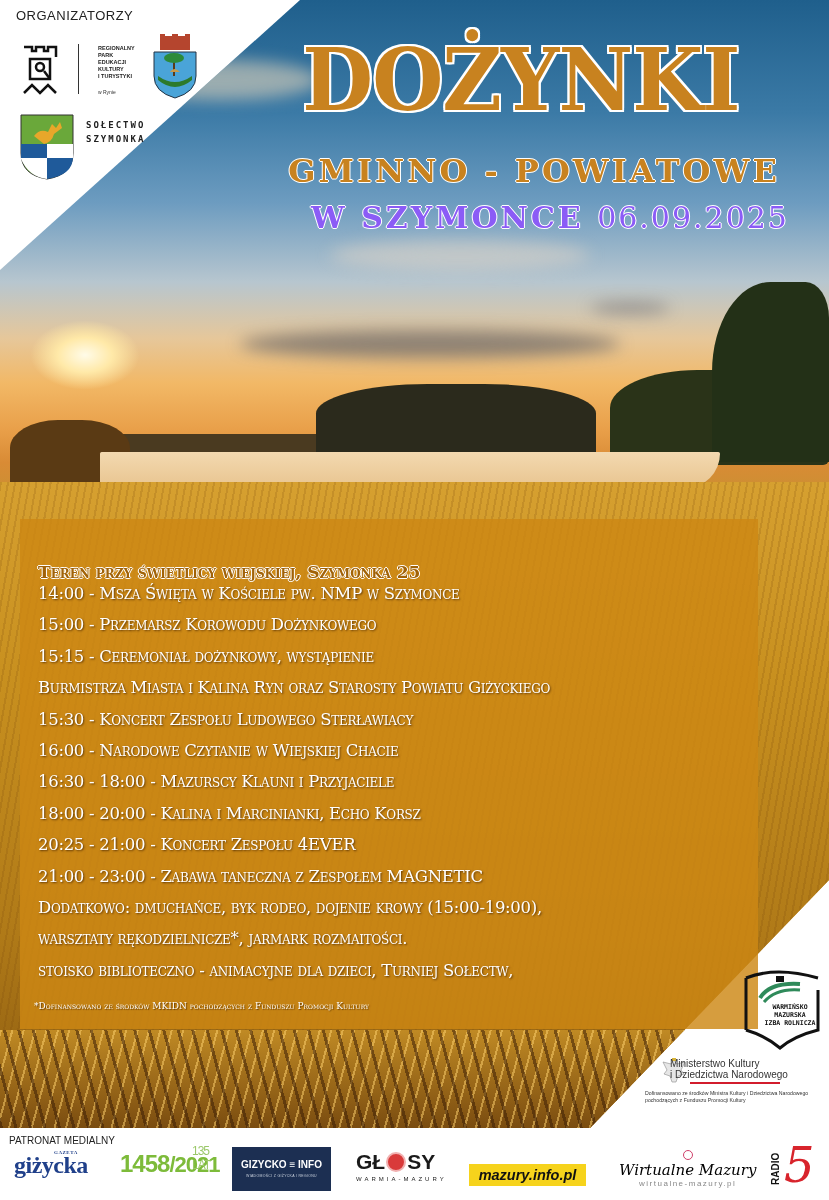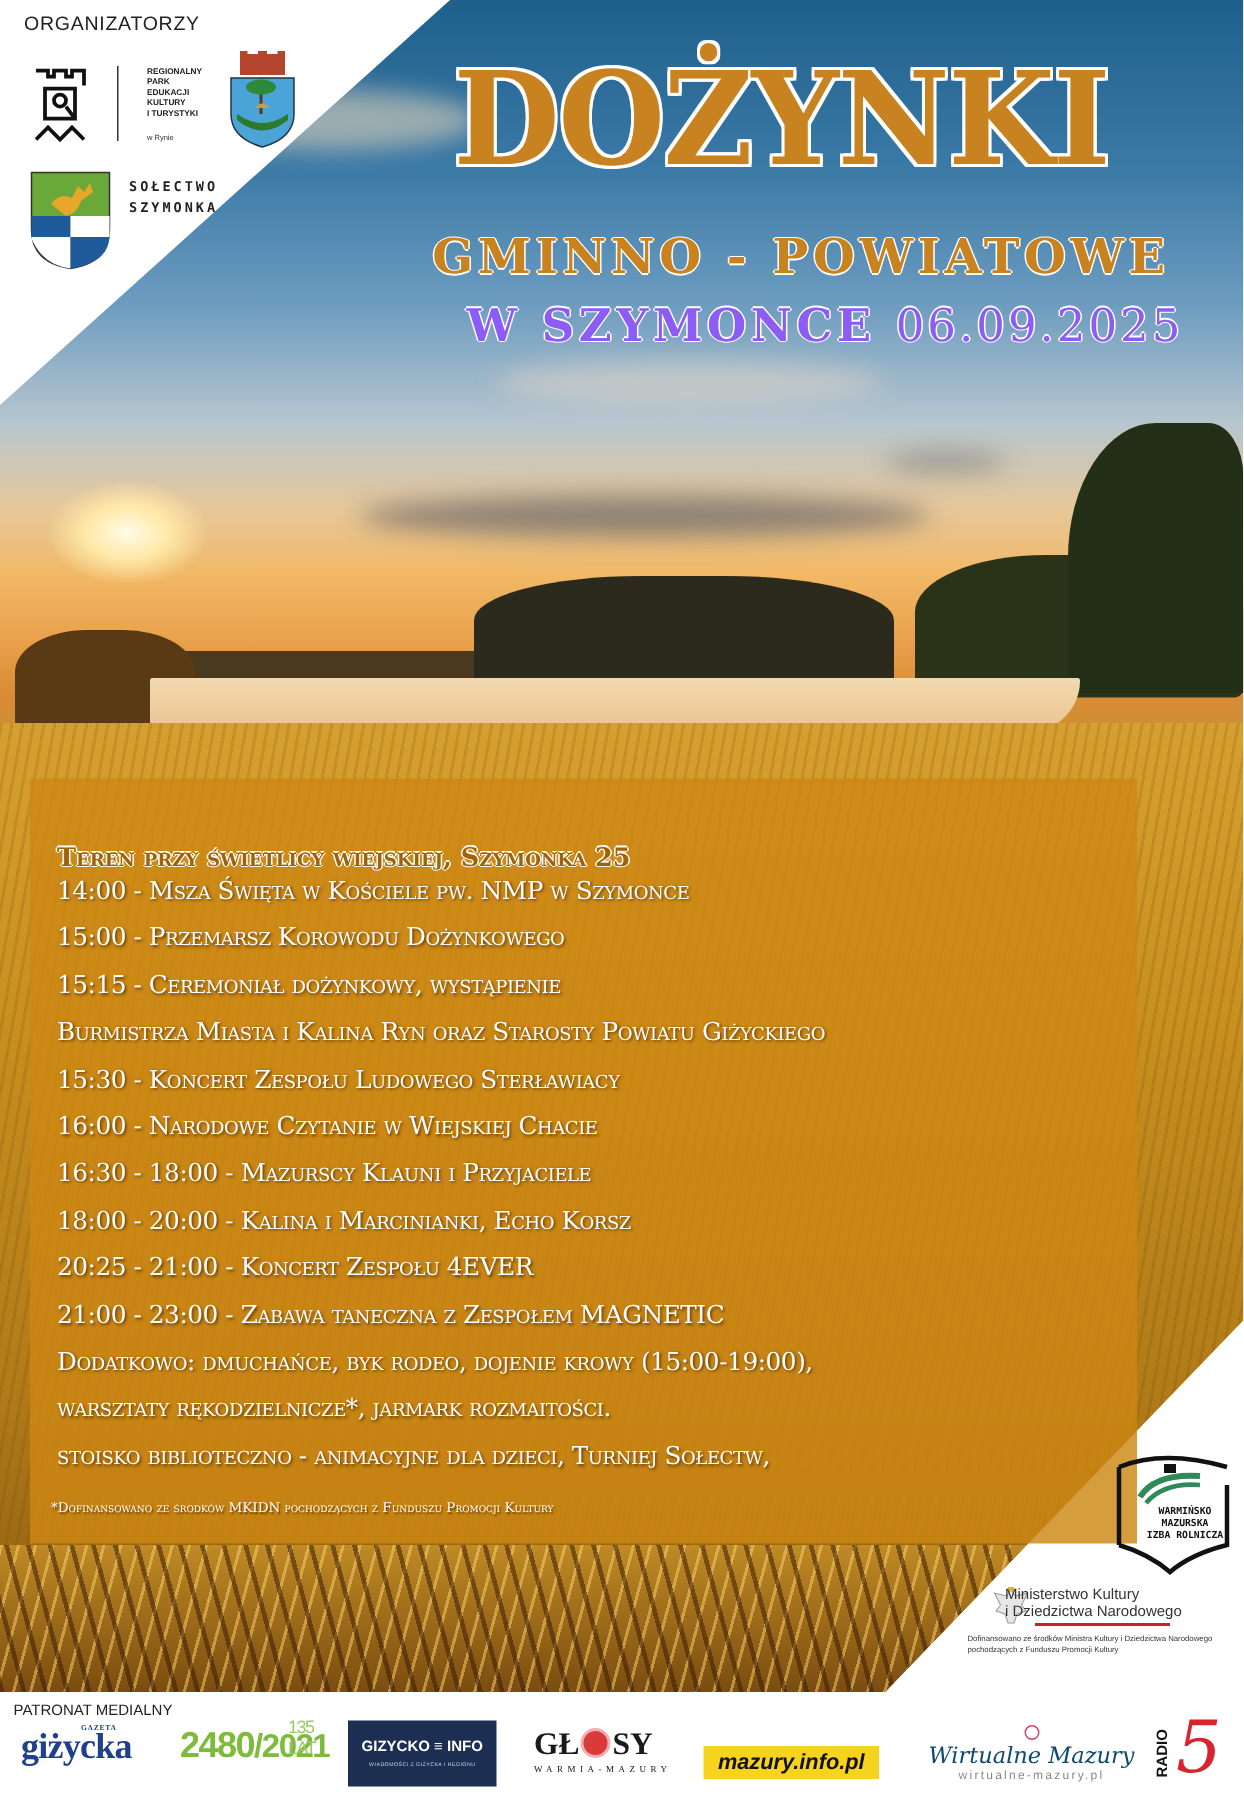--- a/index.html
+++ b/index.html
@@ -138,30 +138,30 @@
   .m-gizycka { left: 14px; top: 1152px; font-family: Liberation Serif, serif; font-weight: bold; font-size: 24px; color: #20408a; letter-spacing: -0.5px; }
   .m-gizycka small { position: absolute; left: 40px; top: -2px; font-size: 5px; letter-spacing: 0.5px; }
   .m-1886 { left: 120px; top: 1150px; font-family: "Liberation Sans", sans-serif; font-weight: bold; font-size: 24px; color: #7dbb3a; letter-spacing: -1px; }
   .m-1886 .yr2 { font-size: 22px; }
   .m-1886 .lat { position: absolute; left: 72px; top: -6px; font-size: 12px; font-weight: normal; color: #9bc86a; }
   .m-gizyckoinfo {
     left: 232px; top: 1147px; width: 99px; height: 44px; background: #1c2f52; color: #fff; text-align: center;
     font-family: "Liberation Sans", sans-serif; font-weight: bold; font-size: 10px; padding-top: 12px;
   }
   .m-gizyckoinfo small { display: block; font-size: 3.5px; font-weight: normal; color: #c9d1dd; margin-top: 4px; letter-spacing: 0.3px; }
-  .m-glosy { left: 356px; top: 1150px; font-family: Liberation Serif, serif; font-weight: bold; font-size: 21px; color: #1a1a1a; }
+  .m-glosy { left: 356px; top: 1150px; font-family: Liberation Sans, sans-serif; font-weight: bold; font-size: 21px; color: #1a1a1a; }
   .m-glosy .mic { display: inline-block; width: 20px; height: 20px; border-radius: 50%; background: #d93a3a; vertical-align: -3px; margin: 0 1px; border: 2px solid #f1b0b0; }
   .m-glosy small { display: block; font-size: 6px; letter-spacing: 3px; font-weight: normal; margin-top: 2px; }
   .m-mazury {
     left: 469px; top: 1164px; width: 117px; height: 22px; background: #f6d31c; text-align: center;
     font-family: "Liberation Sans", sans-serif; font-style: italic; font-weight: bold; font-size: 14.5px; line-height: 22px; color: #111;
   }
   .m-wirtualne { left: 619px; top: 1150px; text-align: center; }
   .m-wirtualne .globe { display: block; margin: 0 auto 1px; width: 10px; height: 10px; border: 1.5px solid #d0406a; border-radius: 50%; }
-  .m-wirtualne .name { font-family: "DejaVu Serif", serif; font-style: italic; font-size: 15px; color: #0c4a6e; }
+  .m-wirtualne .name { font-family: "DejaVu Serif", serif; font-style: italic; font-size: 15px; color: #000000; }
   .m-wirtualne .url { font-family: "Liberation Sans", sans-serif; font-size: 8px; letter-spacing: 1.5px; color: #888; }
   .m-radio5 { left: 770px; top: 1143px; width: 56px; height: 48px; }
   .m-radio5 .radio {
     position: absolute; left: 0; top: 12px; transform: rotate(-90deg); transform-origin: left top;
     font-family: "Liberation Sans", sans-serif; font-weight: bold; font-size: 10px; color: #111; top: 42px;
   }
   .m-radio5 .five { position: absolute; left: 14px; top: -6px; font-family: "DejaVu Serif", serif; font-size: 48px; color: #d8242c; font-style: italic; }
 </style>
 </head>
 <body>
@@ -276,21 +276,21 @@
 <div class="mkidn-note">Dofinansowano ze środków Ministra Kultury i Dziedzictwa Narodowego pochodzących z Funduszu Promocji Kultury</div>
 
 <div class="patronat">PATRONAT MEDIALNY</div>
 
 <div class="media m-gizycka">
   <small>GAZETA</small>
   <span>giżycka</span>
 </div>
 
 <div class="media m-1886">
-  <span>2480</span><span class="yr2">/</span><span class="yr2">2021</span>
+  <span>1458</span><span class="yr2">/</span><span class="yr2">2021</span>
   <span class="lat">135 LAT</span>
 </div>
 
 <div class="media m-gizyckoinfo">
   <span>GIZYCKO ≡ INFO</span>
   <small>WIADOMOŚCI Z GIŻYCKA I REGIONU</small>
 </div>
 
 <div class="media m-glosy">
   <span>GŁ</span><span class="mic"></span><span>SY</span>

